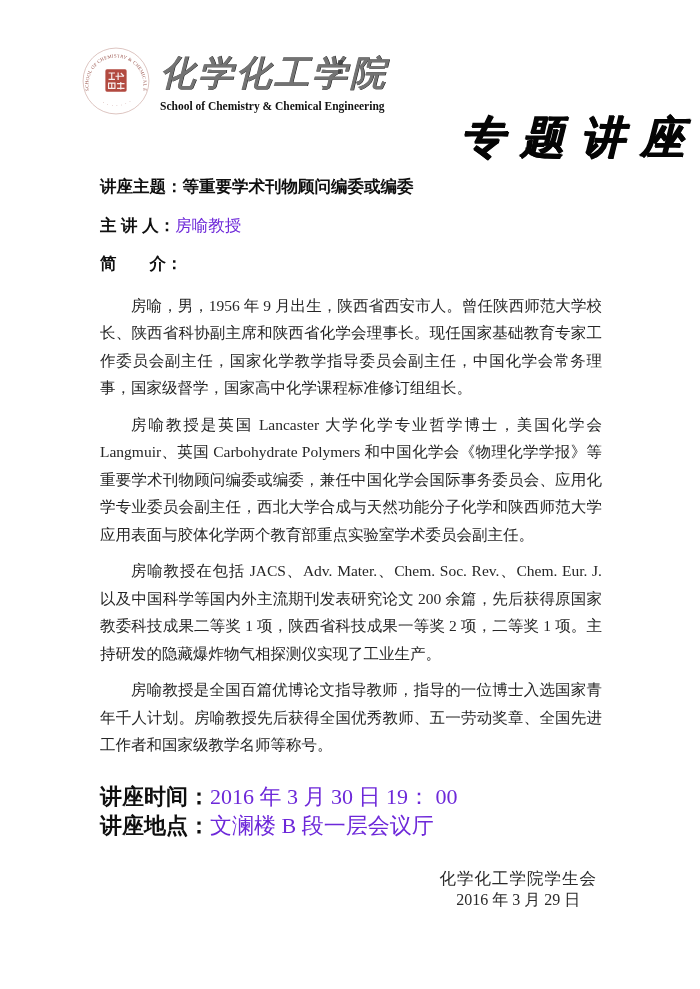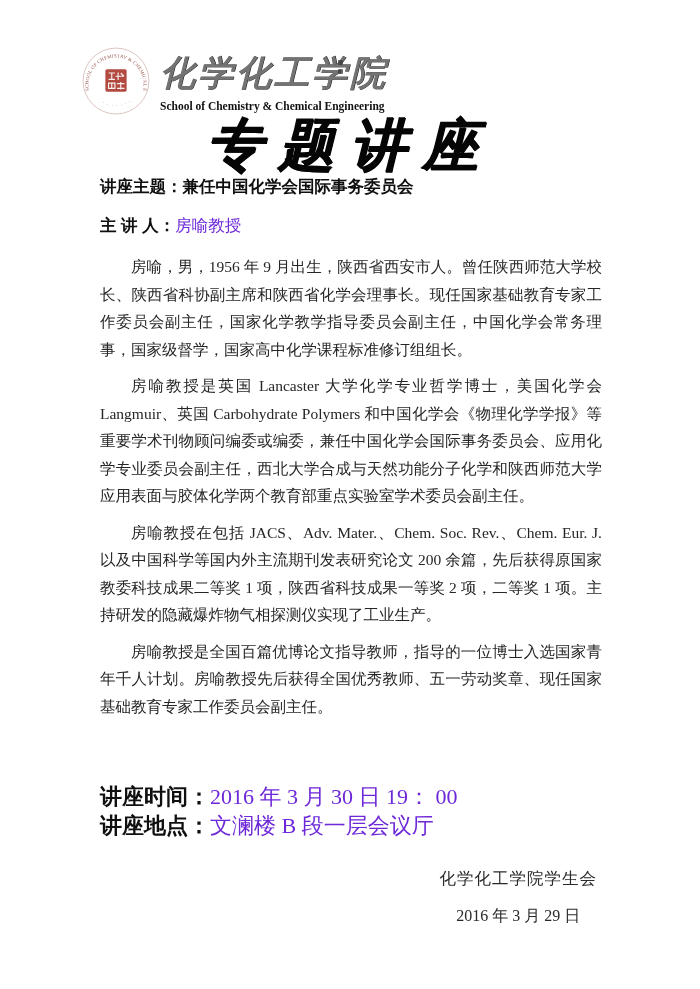--- a/index.html
+++ b/index.html
@@ -63,23 +63,23 @@
     opacity: 0.75;
     border-radius: 1px;
   }
 
   
   .banner {
     position: absolute;
     top: 108px;
     left: 0;
     width: 100%;
-    text-align: center;
+    text-align: right;
     font-family: "DejaVu Serif", serif;
-    font-size: 56px;
+    font-size: 44px;
     font-weight: 900;
     font-style: italic;
     letter-spacing: 16px;
     color: #050505;
     text-shadow: 1px 0.5px 0 #050505, 0.5px 1px 0 #050505;
     white-space: nowrap;
   }
 
   
   .content {
@@ -133,21 +133,20 @@
     text-align: center;
   }
   .sign-name {
     font-family: "Liberation Serif", "DejaVu Serif", serif;
     font-size: 16.5px;
     color: #2a2a2a;
     letter-spacing: 1px;
     white-space: nowrap;
   }
   .sign-date {
-    margin-top: 16px;
     font-family: "Liberation Serif", "DejaVu Serif", serif;
     font-size: 16px;
     color: #2a2a2a;
     white-space: nowrap;
   }
 </style>
 </head>
 <body>
 
 <div class="page">
@@ -184,33 +183,36 @@
   <div class="sig-marks">
     <span></span>
       <span></span>
   </div>
 
   <div class="banner">专题讲座</div>
 
   <div class="content">
 
     <div class="meta-row">
-      <span class="lbl">讲座主题：</span><span class="val-bold">兼任中国化学会国际事务委员会</span>
+      <span class="lbl">讲座主题：</span><span class="val-bold">等重要学术刊物顾问编委或编委</span>
     </div>
 
     <div class="meta-row">
       <span class="lbl">主 讲 人：</span><span class="val-kai">房喻教授</span>
     </div>
 
+    <div class="meta-row">
+      <span class="lbl">简　　介：</span>
+    </div>
 
     <div class="intro">
         <p>房喻，男，1956 年 9 月出生，陕西省西安市人。曾任陕西师范大学校长、陕西省科协副主席和陕西省化学会理事长。现任国家基础教育专家工作委员会副主任，国家化学教学指导委员会副主任，中国化学会常务理事，国家级督学，国家高中化学课程标准修订组组长。</p>
         <p>房喻教授是英国 Lancaster 大学化学专业哲学博士，美国化学会 Langmuir、英国 Carbohydrate Polymers 和中国化学会《物理化学学报》等重要学术刊物顾问编委或编委，兼任中国化学会国际事务委员会、应用化学专业委员会副主任，西北大学合成与天然功能分子化学和陕西师范大学应用表面与胶体化学两个教育部重点实验室学术委员会副主任。</p>
         <p>房喻教授在包括 JACS、Adv. Mater.、Chem. Soc. Rev.、Chem. Eur. J.以及中国科学等国内外主流期刊发表研究论文 200 余篇，先后获得原国家教委科技成果二等奖 1 项，陕西省科技成果一等奖 2 项，二等奖 1 项。主持研发的隐藏爆炸物气相探测仪实现了工业生产。</p>
-        <p>房喻教授是全国百篇优博论文指导教师，指导的一位博士入选国家青年千人计划。房喻教授先后获得全国优秀教师、五一劳动奖章、现任国家基础教育专家工作委员会副主任。</p>
+        <p>房喻教授是全国百篇优博论文指导教师，指导的一位博士入选国家青年千人计划。房喻教授先后获得全国优秀教师、五一劳动奖章、全国先进工作者和国家级教学名师等称号。</p>
       </div>
   </div>
 
   <div class="footer-info">
     <div class="footer-row">
       <span class="lbl">讲座时间：</span><span class="val-kai">2016 年 3 月 30 日 19： 00</span>
     </div>
     <div class="footer-row">
       <span class="lbl">讲座地点：</span><span class="val-kai">文澜楼 B 段一层会议厅</span>
     </div>

